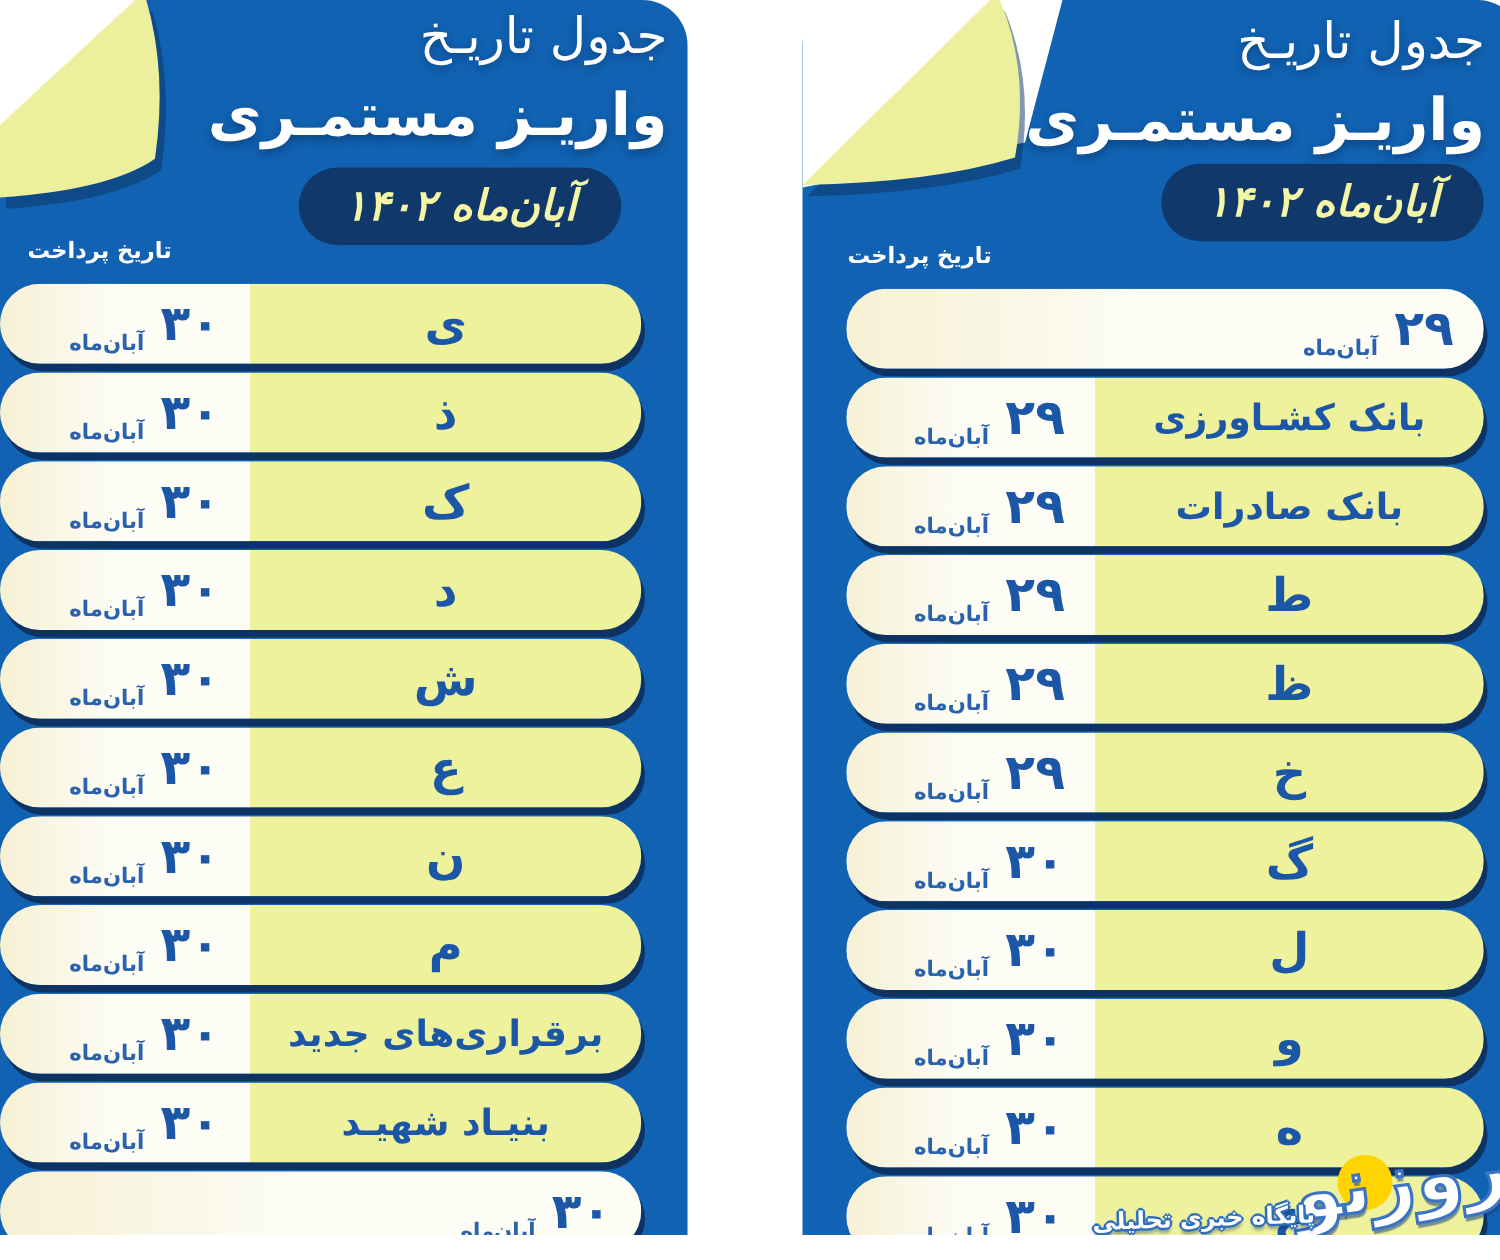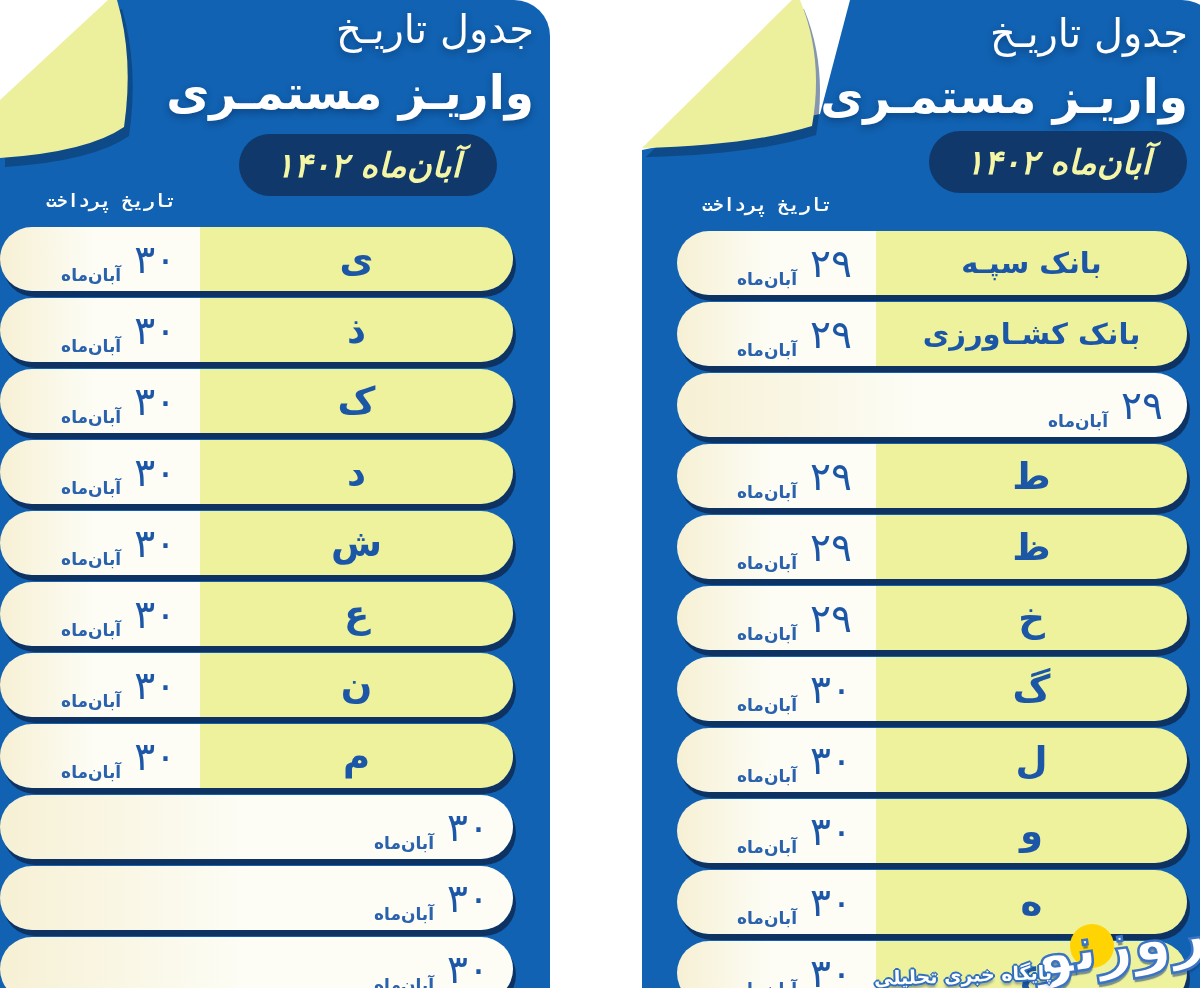--- a/index.html
+++ b/index.html
@@ -28,41 +28,41 @@
   .title2{font-size:47px;font-weight:800;margin-top:13px;text-shadow:0 3px 7px rgba(9,35,75,.45);}
 
   .month-badge{
     position:absolute;height:62px;border-radius:32px;background:var(--navy);
     color:#f4f6a6;font-size:34px;font-weight:800;display:flex;align-items:center;
     padding:0 36px;z-index:3;white-space:nowrap;font-style:italic;
   }
   .panel-left  .month-badge{top:134px;right:53px;}
   .panel-right .month-badge{top:131px;right:31px;}
 
-  .col-label{position:absolute;top:190px;left:60px;color:#ffffff;font-size:18px;font-weight:600;z-index:3;font-family:Liberation Mono, monospace;}
+  .col-label{position:absolute;top:190px;left:36px;color:#ffffff;font-size:18px;font-weight:600;z-index:3;}
   .panel-right .col-label{top:194px;}
 
   
   .rows{position:absolute;top:227px;left:14px;right:37px;z-index:3;}
   .panel-right .rows{top:231px;left:35px;right:31px;}
 
   .row{
     height:64px;margin-bottom:7px;border-radius:33px;display:flex;overflow:hidden;
     box-shadow:3px 6px 0 rgba(14,44,88,.88);
   }
   .cell-name{
     width:61%;background:var(--row_yellow);display:flex;align-items:center;justify-content:center;
     color:var(--text_blue);font-weight:700;font-size:29px;white-space:nowrap;
   }
   .cell-name.single{font-size:37px;}
   .cell-date{
     flex:1;display:flex;align-items:center;gap:13px;padding-inline-start:24px;
     background:linear-gradient(to left,var(--row_white) 0%,var(--row_white) 52%,var(--row_cream) 100%);
   }
-  .day{font-size:39px;font-weight:400;color:var(--text_blue);line-height:1;}
+  .day{font-size:39px;font-weight:700;color:var(--text_blue);line-height:1;}
   .month{font-size:17px;font-weight:600;color:#2a62ad;padding-top:7px;white-space:nowrap;margin-top:24px;}
 
   
   .watermark{position:absolute;left:860px;top:920px;width:340px;height:88px;z-index:10;direction:rtl;}
   .wm-circle{position:absolute;right:86px;top:4px;width:44px;height:44px;border-radius:50%;
     background:var(--logo_yellow);z-index:11;}
   .wm-brand{
     position:absolute;right:-6px;top:-10px;font-size:62px;font-weight:800;color:#ffffff;z-index:12;
     -webkit-text-stroke:2.5px #3b74c4;transform:rotate(-8deg);line-height:1.1;
     text-shadow:0 4px 1px rgba(22,60,120,.55);
@@ -146,27 +146,29 @@
 
   <div class="row">
     <div class="cell-name single">م</div>
     <div class="cell-date">
       <span class="day">۳۰</span>
       <span class="month">آبان‌ماه</span>
     </div>
   </div>
 
   <div class="row">
-    <div class="cell-date">
-      <span class="day">۳۰</span>
-      <span class="month">آبان‌ماه</span>
-    </div>
-  </div>
-
-  <div class="row">
+    <div class="cell-name">برقراری‌های جدید</div>
+    <div class="cell-date">
+      <span class="day">۳۰</span>
+      <span class="month">آبان‌ماه</span>
+    </div>
+  </div>
+
+  <div class="row">
+    <div class="cell-name">بنیـاد شهیـد</div>
     <div class="cell-date">
       <span class="day">۳۰</span>
       <span class="month">آبان‌ماه</span>
     </div>
   </div>
 
   <div class="row">
     <div class="cell-date">
       <span class="day">۳۰</span>
       <span class="month">آبان‌ماه</span>
@@ -177,36 +179,36 @@
 
   <section class="panel panel-right" dir="rtl">
     <div class="titles">
       <div class="title1">جدول تاریـخ</div>
       <div class="title2">واریـز مستمـری</div>
     </div>
     <div class="month-badge">آبان‌ماه ۱۴۰۲</div>
     <div class="col-label">تاریخ پرداخت</div>
     <div class="rows">
   <div class="row">
-    <div class="cell-name">بانک سپـه</div>
     <div class="cell-date">
       <span class="day">۲۹</span>
       <span class="month">آبان‌ماه</span>
     </div>
   </div>
 
   <div class="row">
     <div class="cell-name">بانک کشـاورزی</div>
     <div class="cell-date">
       <span class="day">۲۹</span>
       <span class="month">آبان‌ماه</span>
     </div>
   </div>
 
   <div class="row">
+    <div class="cell-name">بانک صادرات</div>
     <div class="cell-date">
       <span class="day">۲۹</span>
       <span class="month">آبان‌ماه</span>
     </div>
   </div>
 
   <div class="row">
     <div class="cell-name single">ط</div>
     <div class="cell-date">
       <span class="day">۲۹</span>

